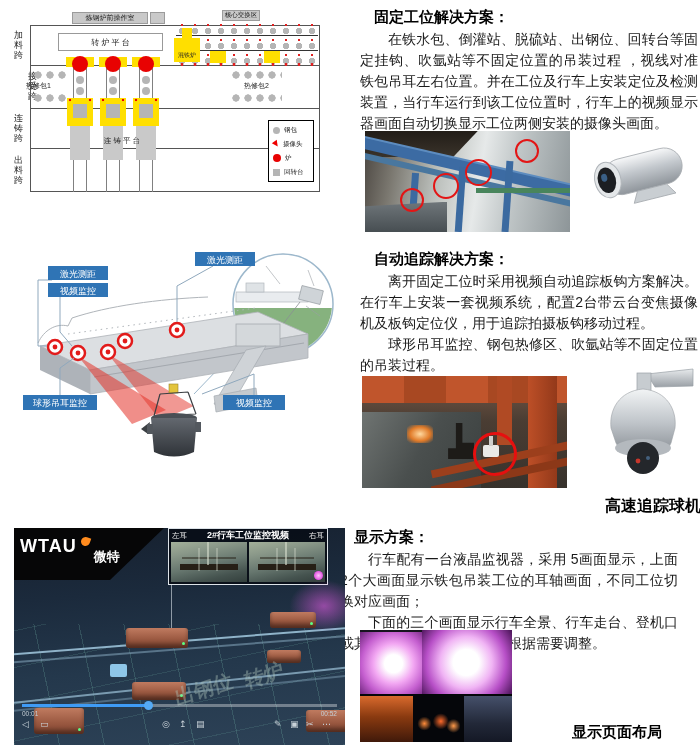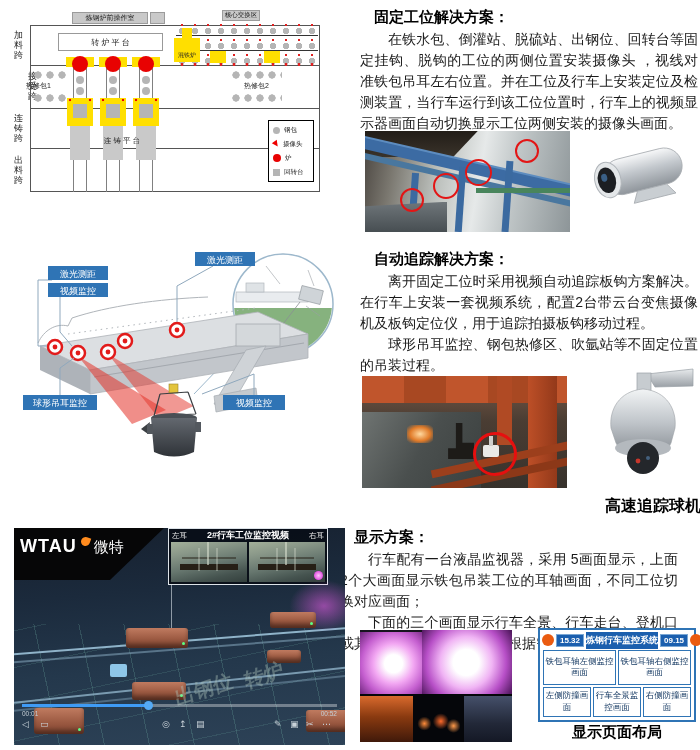--- a/index.html
+++ b/index.html
@@ -149,21 +149,21 @@
         </div>
       <div class="leg-row">
           <span class="sym-turn"></span>
           <span>回转台</span>
         </div>
     </div>
   </div>
 
   <div class="tb" style="left:360px;top:8px">
     <div class="t">固定工位解决方案：</div>
-    <p>在铁水包、倒灌站、脱硫站、出钢位、回转台等固定挂钩、脱钩的工位的两侧位置安装摄像头 ，视线对准铁包吊耳左右位置。并在工位及行车上安装定位及检测装置，当行车运行到该工位位置时，行车上的视频显示器画面自动切换显示工位两侧安装的摄像头画面。</p>
+    <p>在铁水包、倒灌站、脱硫站、出钢位、回转台等固定挂钩、吹氩站等不固定位置的吊装过程 ，视线对准铁包吊耳左右位置。并在工位及行车上安装定位及检测装置，当行车运行到该工位位置时，行车上的视频显示器画面自动切换显示工位两侧安装的摄像头画面。</p>
   </div>
 
   <div class="abs" style="left:365px;top:131px;width:205px;height:101px;overflow:hidden;background:linear-gradient(100deg,#4a4540 0%,#7a776f 15%,#b9bdb9 35%,#e6e9e9 55%,#c2c8c9 70%,#8d9598 100%)">
     <div class="abs" style="left:0;top:0;width:55%;height:26%;background:linear-gradient(#221d18,#3a332a);clip-path:polygon(0 0,100% 0,78% 100%,0 100%)"></div>
     <div class="abs" style="left:-5%;top:32%;width:115%;height:11px;background:#3c6ba3;transform:rotate(13deg);box-shadow:0 -2px 0 #5d8cbf"></div>
     <div class="abs" style="left:-5%;top:47%;width:115%;height:6px;background:#49779f;transform:rotate(13deg)"></div>
     <div class="abs" style="left:22%;top:42%;width:7px;height:58%;background:#3b6aa0;transform:rotate(4deg)"></div>
     <div class="abs" style="left:45%;top:36%;width:7px;height:64%;background:#3b6aa0;transform:rotate(4deg)"></div>
     <div class="abs" style="left:68%;top:30%;width:7px;height:70%;background:#3b6aa0;transform:rotate(4deg)"></div>
     <div class="abs" style="right:0;top:56%;width:46%;height:5px;background:#48855c"></div>
@@ -328,21 +328,21 @@
     <div class="t">显示方案：</div>
     <p>行车配有一台液晶监视器，采用 5画面显示，上面2个大画面显示铁包吊装工位的耳轴画面，不同工位切换对应画面；</p>
     <p>下面的三个画面显示行车全景、行车走台、登机口或其他关键位置画面，可以根据需要调整。</p>
   </div>
 
   <div class="vp">
     <div class="abs" style="left:0;top:0;width:150px;height:52px;background:#060607;clip-path:polygon(0 0,100% 0,64% 100%,0 100%)"></div>
     <div class="abs" style="left:6px;top:8px;display:flex;align-items:flex-start;gap:4px">
       <span style="font-size:18px;font-weight:bold;color:#fff;letter-spacing:1px">WTAU</span>
       <span style="width:9px;height:9px;margin-top:1px;background:#ff8b1e;border-radius:50% 0 50% 50%;transform:rotate(20deg)"></span>
-      <span style="font-size:15px;font-weight:normal;color:#fff;margin-top:2px">微特</span>
+      <span style="font-size:13px;font-weight:bold;color:#fff;margin-top:12px">微特</span>
     </div>
 
     <div class="vp-panel">
       <div class="vp-panel-head">
         <span class="side">左耳</span>
         <span class="mid">2#行车工位监控视频</span>
         <span class="side">右耳</span>
       </div>
       <div class="vp-thumbs">
         <div class="thumb"></div>
@@ -400,33 +400,15 @@
   <div class="abs" style="left:360px;top:630px;width:152px;height:112px;background:#16131e;overflow:hidden">
     <div class="abs" style="left:-6px;top:2px;width:76px;height:66px;background:radial-gradient(circle at 52% 48%,#ffffff 0 9px,#f2a7f2 20px,#c45ecf 32px,#6b2379 46px,rgba(30,8,40,0) 58px)"></div>
     <div class="abs" style="left:62px;top:-6px;width:92px;height:74px;background:radial-gradient(circle at 48% 52%,#ffffff 0 13px,#f0b4f4 26px,#b74fc7 40px,#551a63 54px,rgba(30,8,40,0) 66px)"></div>
     <div class="abs" style="left:0;top:64px;width:100%;height:48px;background:#05060a;display:flex;gap:2px;padding-top:2px">
       <div style="flex:1.1;background:linear-gradient(180deg,#d96a2d 0%,#8a3a10 45%,#40190a 100%)"></div>
       <div style="flex:1;background:linear-gradient(180deg,#2a2018,#17120e);background-image:radial-gradient(circle 4px at 20% 60%,#ff8c3a,transparent 7px),radial-gradient(circle 5px at 55% 55%,#ff6a2a,transparent 8px),radial-gradient(circle 4px at 82% 65%,#ff9a4a,transparent 7px)"></div>
       <div style="flex:1;background:linear-gradient(180deg,#45506a 0%,#222838 60%,#141825 100%)"></div>
     </div>
   </div>
 
-  <div class="ld">
-    <div class="ld-head">
-      <span class="ld-badge"></span>
-      <span class="ld-time">15.32</span>
-      <span class="ld-title">炼钢行车监控系统</span>
-      <span class="ld-time">09.15</span>
-      <span class="ld-badge"></span>
-    </div>
-    <div class="ld-row" style="flex:1.15">
-      <div class="ld-cell">铁包耳轴左侧监控画面</div>
-      <div class="ld-cell">铁包耳轴右侧监控画面</div>
-    </div>
-    <div class="ld-row">
-      <div class="ld-cell">左侧防撞画面</div>
-      <div class="ld-cell">行车全景监控画面</div>
-      <div class="ld-cell">右侧防撞画面</div>
-    </div>
-  </div>
   <div class="cap" style="left:538px;top:723px;width:158px;font-size:15px">显示页面布局</div>
 
 </div>
 
 </body></html>

